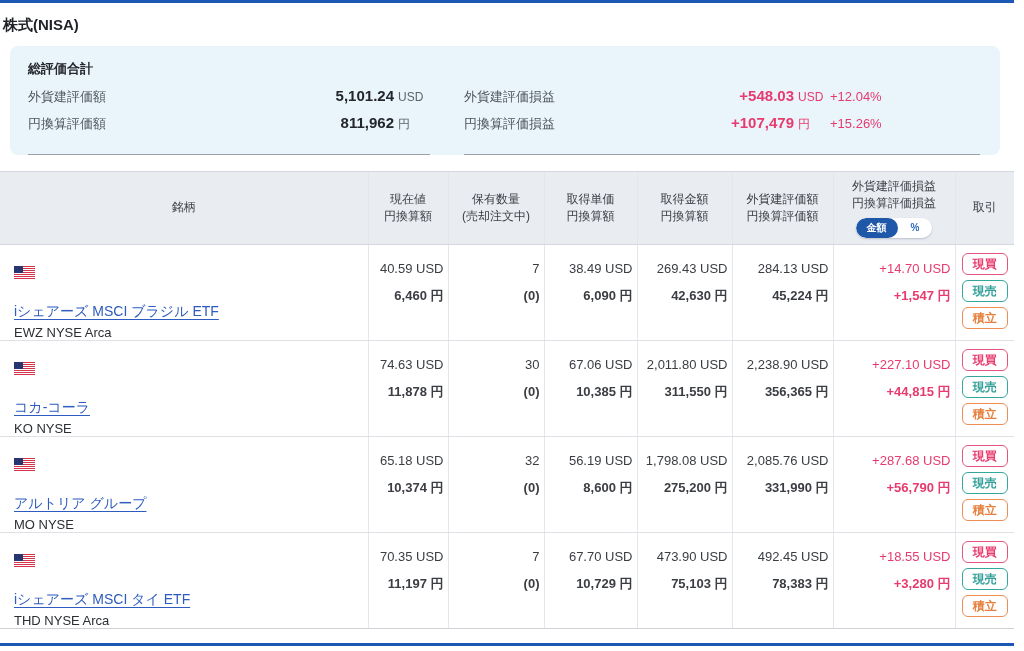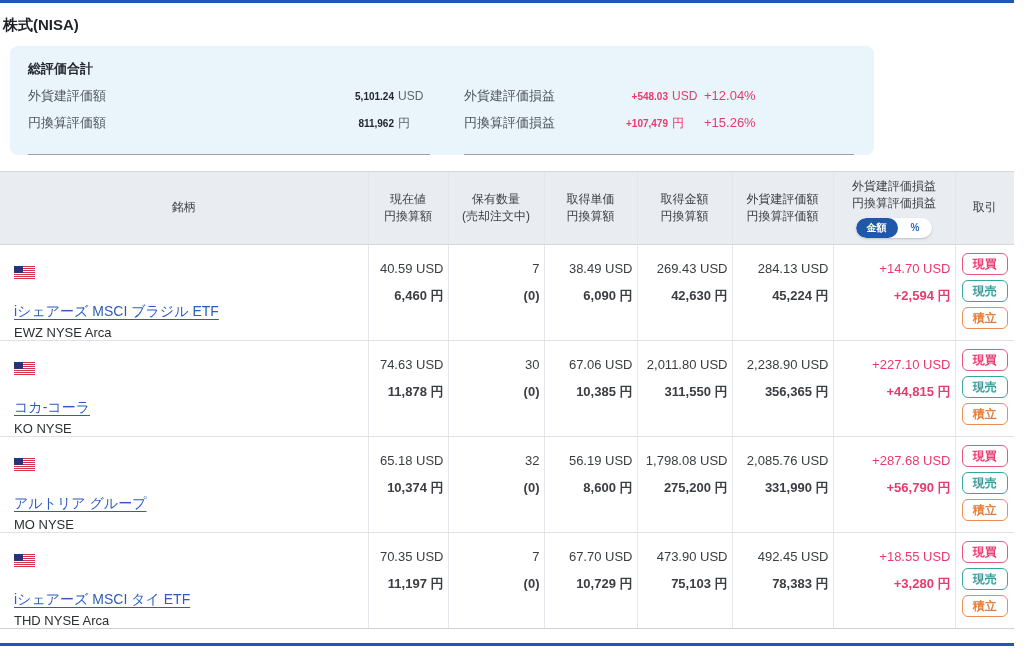--- a/index.html
+++ b/index.html
@@ -1,28 +1,28 @@
 <!DOCTYPE html>
 <html><head>
 <meta charset="utf-8">
 <style>
   html,body{margin:0;padding:0;background:#fff;}
   body{width:1024px;height:651px;overflow:hidden;font-family:"Liberation Sans","DejaVu Sans",sans-serif;-webkit-text-size-adjust:none;}
   .top-line{height:3px;background:#1e58b5;width:1014px;}
   .page-title{margin:13px 0 0 3px;font-size:15px;font-weight:bold;color:#1f2227;}
   
-  .summary{margin:11px 10px 0;width:864px;box-sizing:border-box;background:#e9f4fb;border-radius:8px;padding:14px 20px 0 18px;}
+  .summary{margin:11px 10px 0;width:990px;box-sizing:border-box;background:#e9f4fb;border-radius:8px;padding:14px 20px 0 18px;}
   .sum-title{font-size:13px;font-weight:bold;color:#25282d;margin-bottom:9px;}
   .sum-cols{display:flex;gap:34px;}
   .sum-col{border-bottom:1px solid #9aa1ab;padding-bottom:13px;}
   .sum-col.left{flex:0 0 402px;}
   .sum-col.right{flex:1;}
   .sum-row{display:flex;align-items:baseline;height:27px;}
   .sum-label{flex:1;font-size:13px;color:#4e545c;}
-  .sum-value{font-size:10px;font-weight:bold;color:#23262c;text-align:right;}
+  .sum-value{font-size:15px;font-weight:bold;color:#23262c;text-align:right;}
   .sum-unit{font-size:12px;color:#5d636b;margin-left:4px;width:32px;}
   .sum-pct{width:150px;text-align:left;font-size:13px;}
   .pink{color:#e73a6e !important;}
   
   table.holdings{width:1014px;border-collapse:collapse;table-layout:fixed;margin-top:16px;}
   .holdings th{background:#e9ecf1;font-weight:normal;font-size:12px;color:#3c3f44;text-align:center;vertical-align:middle;padding:6px 2px;height:56px;border-top:1px solid #d4d7dd;border-bottom:1px solid #d4d7dd;box-sizing:border-box;}
   .holdings th:not(:first-child),.holdings td:not(:first-child){border-left:1px solid #e4e6eb;}
   .holdings td{height:90px;vertical-align:top;border-bottom:1px solid #e0e1e6;font-size:13px;color:#3a3d42;box-sizing:border-box;}
   .holdings tr:last-child td{border-bottom:1px solid #d0d1d6;}
   .hdr-line{line-height:1.45;}
@@ -169,21 +169,21 @@
       <td class="c-num">
         <div class="l1">269.43 USD</div>
         <div class="l2">42,630 円</div>
       </td>
       <td class="c-num">
         <div class="l1">284.13 USD</div>
         <div class="l2">45,224 円</div>
       </td>
       <td class="c-num pink">
         <div class="l1">+14.70 USD</div>
-        <div class="l2">+2,594 円</div>
+        <div class="l2">+1,547 円</div>
       </td>
       <td class="c-trade">
         <button class="tbtn buy">現買</button>
         <button class="tbtn sell">現売</button>
         <button class="tbtn accum">積立</button>
       </td>
     </tr>
 
     <tr>
       <td class="c-name">

